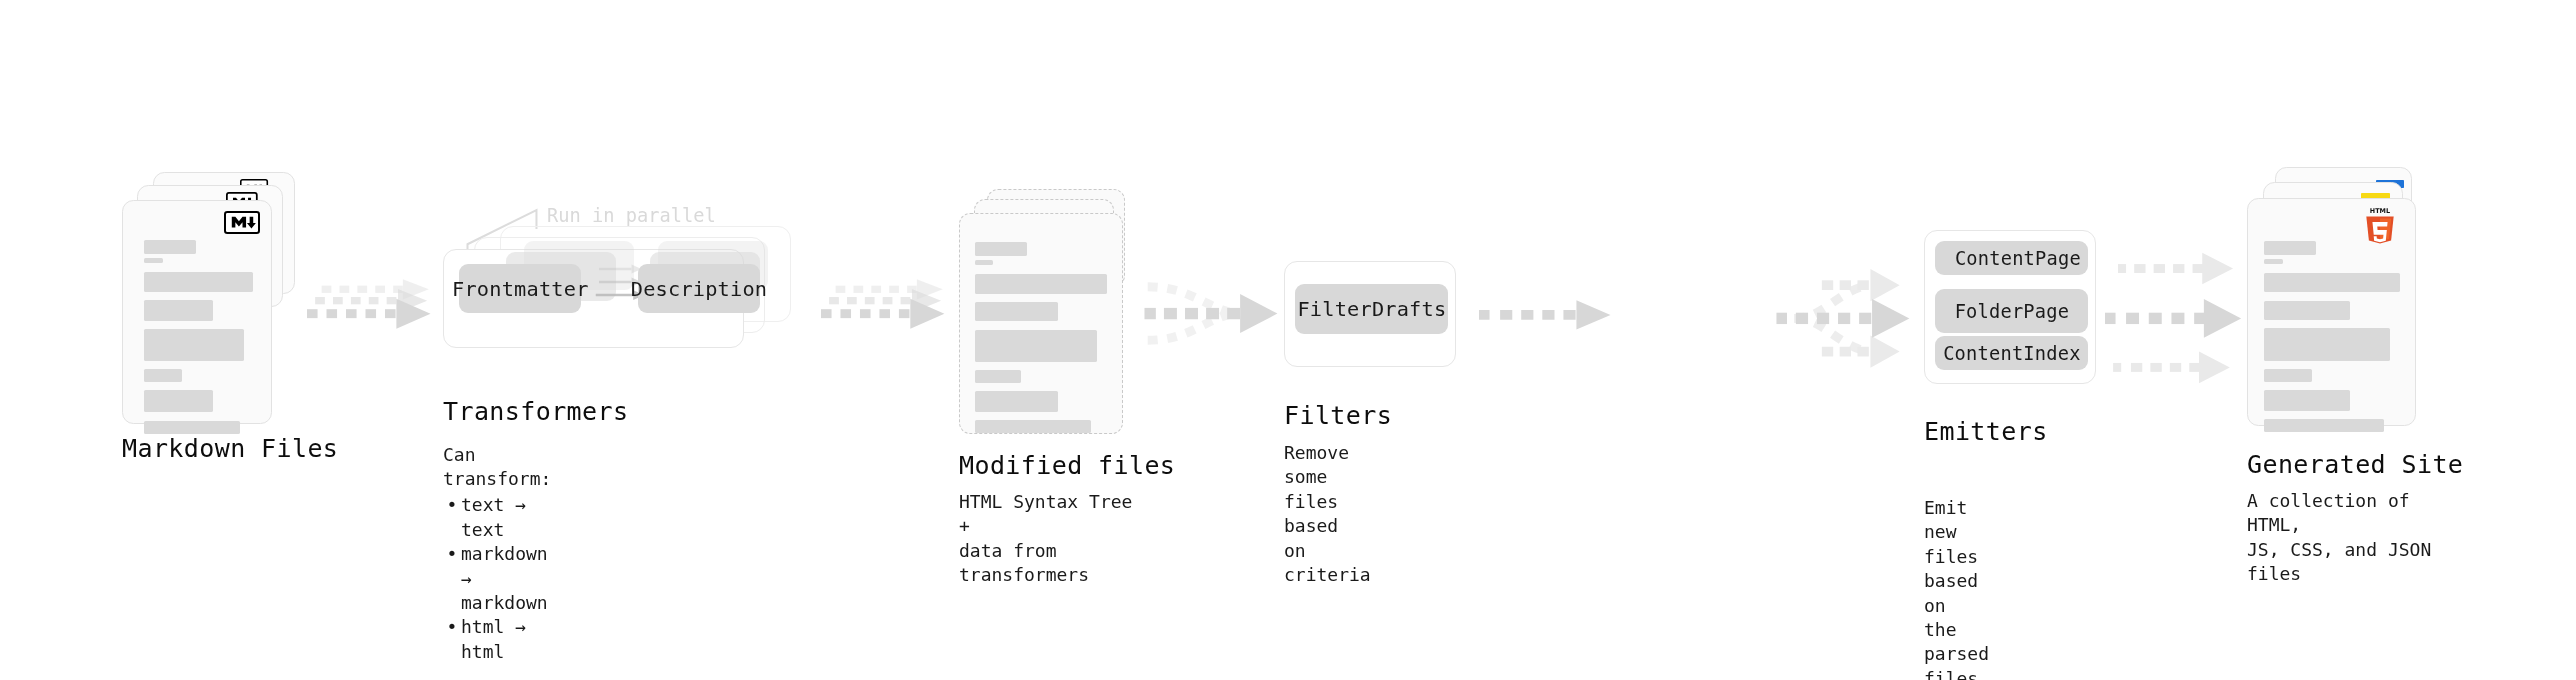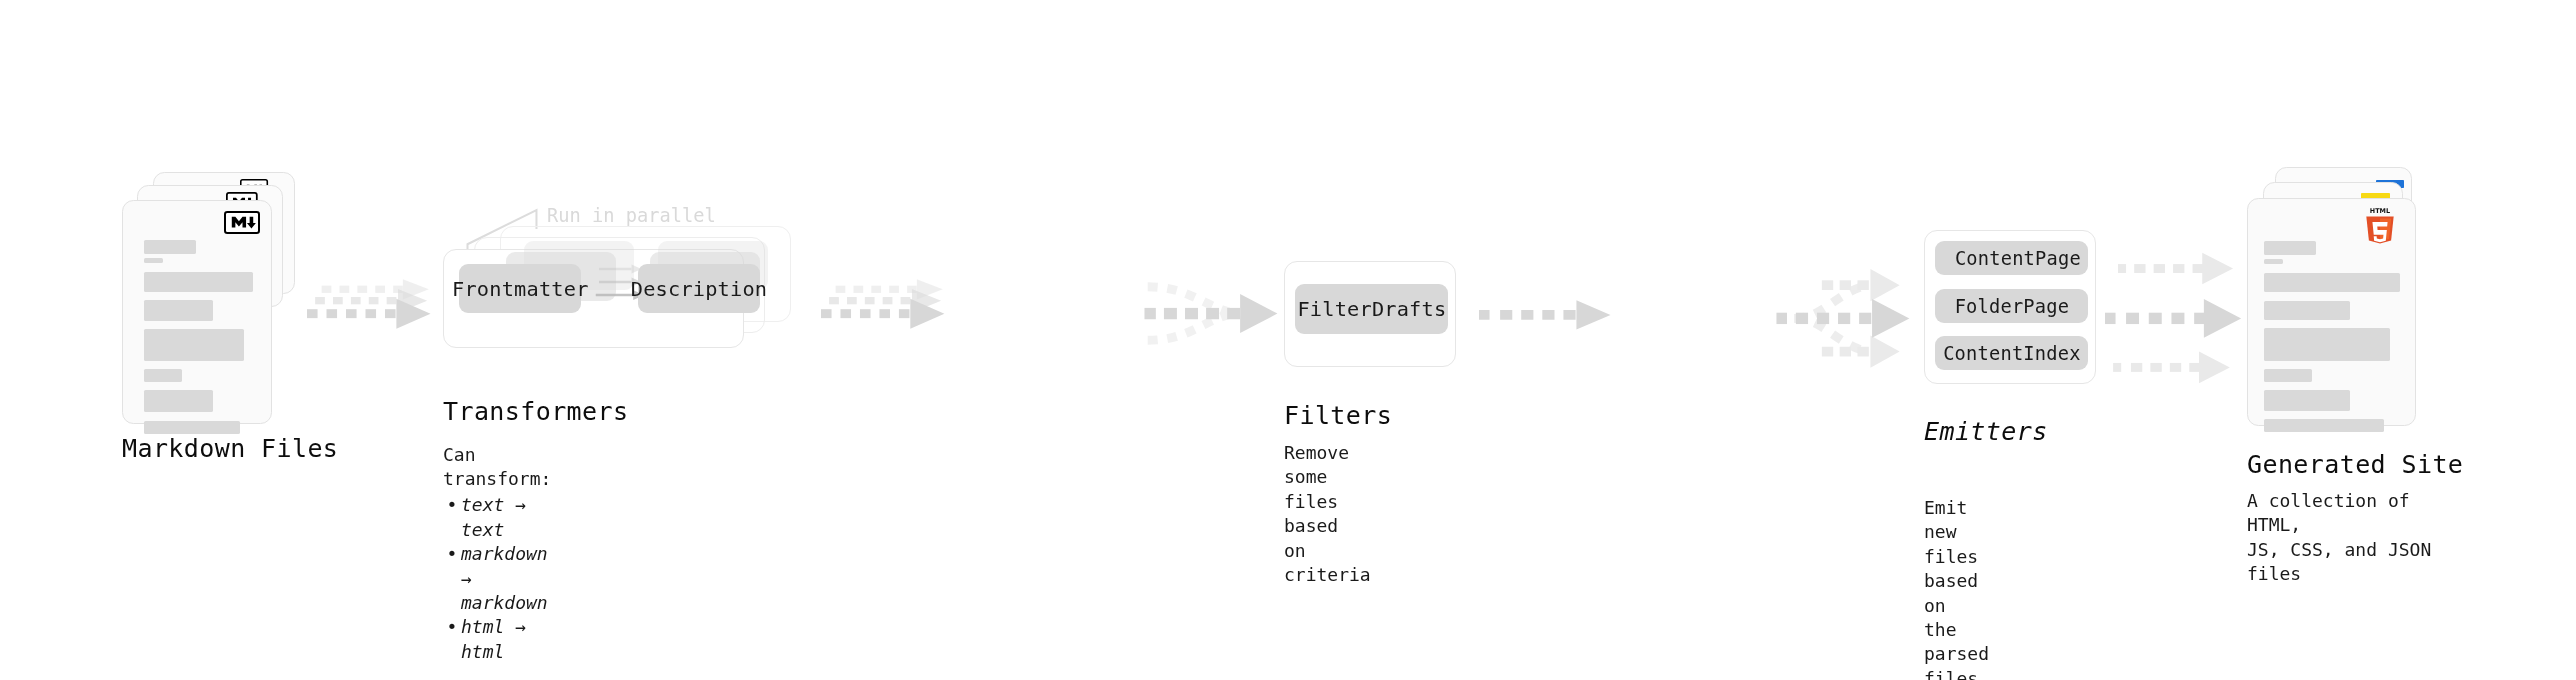--- a/index.html
+++ b/index.html
@@ -112,21 +112,21 @@
     white-space: pre-line;
   }
   .caption-list {
     position: absolute;
     font-size: 18px;
     line-height: 24.4px;
     color: #1a1a1a;
     margin: 0;
   }
   .caption-list .lead { margin: 0 0 1.6px 0; }
-  .caption-list ul { margin: 0; padding-left: 18px; list-style: none; font-style: italic; }
+  .caption-list ul { margin: 0; padding-left: 18px; list-style: none; }
   .caption-list li { position: relative; }
   .caption-list li::before {
     content: "\2022";
     position: absolute;
     left: -14.6px;
     top: 0;
   }
 
   .parallel-label {
     position: absolute;
@@ -281,20 +281,42 @@
         <rect x="0" y="31" width="13" height="11"></rect>
           <rect x="24" y="31" width="13" height="11"></rect>
         <rect x="48" y="31" width="13" height="11"></rect>
           <rect x="72" y="31" width="13" height="11"></rect>
         <rect x="96" y="31" width="13" height="11"></rect>
         <path d="M110 18 L152 36.5 L110 55 Z"></path>
       </g>
     </svg>
   </div>
 
+  <div class="node" style="left:959px; top:180px;">
+    <div class="doc-stack" style="width:175px;height:236px;">
+      <div class="doc-card dashed" style="left:28.4px; top:0px; width:138px; height:98px;"></div>
+      <div class="doc-card dashed" style="left:14.6px; top:9.8px; width:140px; height:98px;"></div>
+      <div class="doc-card dashed" style="left:0px; top:24.4px; width:164px; height:221px;">
+        <div class="doc-lines" style="top:28px; left:14.6px; right:14.6px;">
+          <div class="doc-line" style="width:52px;height:14px;margin-bottom:4.1px;"></div>
+          <div class="doc-line" style="width:18.7px;height:4.9px;margin-bottom:9px;"></div>
+          <div class="doc-line" style="width:100%;height:19.5px;"></div>
+          <div class="doc-line" style="width:63%;height:19.5px;"></div>
+          <div class="doc-line" style="width:92%;height:32.5px;"></div>
+          <div class="doc-line" style="width:35%;height:13px;"></div>
+          <div class="doc-line" style="width:63%;height:21px;"></div>
+          <div class="doc-line" style="width:88%;height:13px;"></div>
+        </div>
+      </div>
+    </div>
+
+    <div class="caption-title" style="left:0px; top:262px;">Modified files</div>
+    <div class="caption-sub" style="left:0px; top:301px;">HTML Syntax Tree +
+data from transformers</div>
+  </div>
 
   <div class="node" style="left:1138px; top:258px;">
     <svg width="154" height="98" viewBox="0 0 190 120">
       <g fill="none" stroke="#e6e6e6" stroke-width="11" stroke-dasharray="12 12" opacity="0.55">
         <path d="M12 24 C 60 24, 78 45, 112 55"></path>
         <path d="M12 90 C 60 90, 78 68, 112 58"></path>
       </g>
       <g fill="#d7d7d7">
         <rect x="8" y="50" width="14" height="14"></rect>
           <rect x="32" y="50" width="16" height="14"></rect>
@@ -354,24 +376,24 @@
           <rect x="76" y="86" width="15" height="14"></rect>
         <rect x="102" y="86" width="15" height="14"></rect>
         <path d="M118 69 L164 93 L118 117 Z"></path>
       </g>
     </svg>
   </div>
 
   <div class="node" style="left:1924px; top:221px;">
     <div class="group-box solid" style="left:0px; top:0px; width:172px; height:154px;"></div>
     <div class="pill" style="left:11.4px; top:11.4px; width:153px; height:34px; font-size:18.7px;padding-left:12px;">ContentPage</div>
-    <div class="pill" style="left:11.4px; top:59px; width:153px; height:34px; font-size:18.7px;">FolderPage</div>
+    <div class="pill" style="left:11.4px; top:59px; width:153px; height:44px; font-size:18.7px;">FolderPage</div>
     <div class="pill" style="left:11.4px; top:106px; width:153px; height:34px; font-size:18.7px;">ContentIndex</div>
 
-    <div class="caption-title" style="left:0px; top:187px;font-style:italic;">Emitters</div>
+    <div class="caption-title" style="left:0px; top:187px;">Emitters</div>
     <div class="caption-sub" style="left:0px; top:228px;margin-top:38px;">Emit new files based on
 the parsed files</div>
   </div>
 
   <div class="node" style="left:2105px; top:234px;">
     <svg width="154" height="154" viewBox="0 0 190 190">
       <g fill="#e9e9e9">
         <rect x="16" y="26" width="10" height="11"></rect>
           <rect x="36" y="26" width="14" height="11"></rect>
         <rect x="60" y="26" width="14" height="11"></rect>

